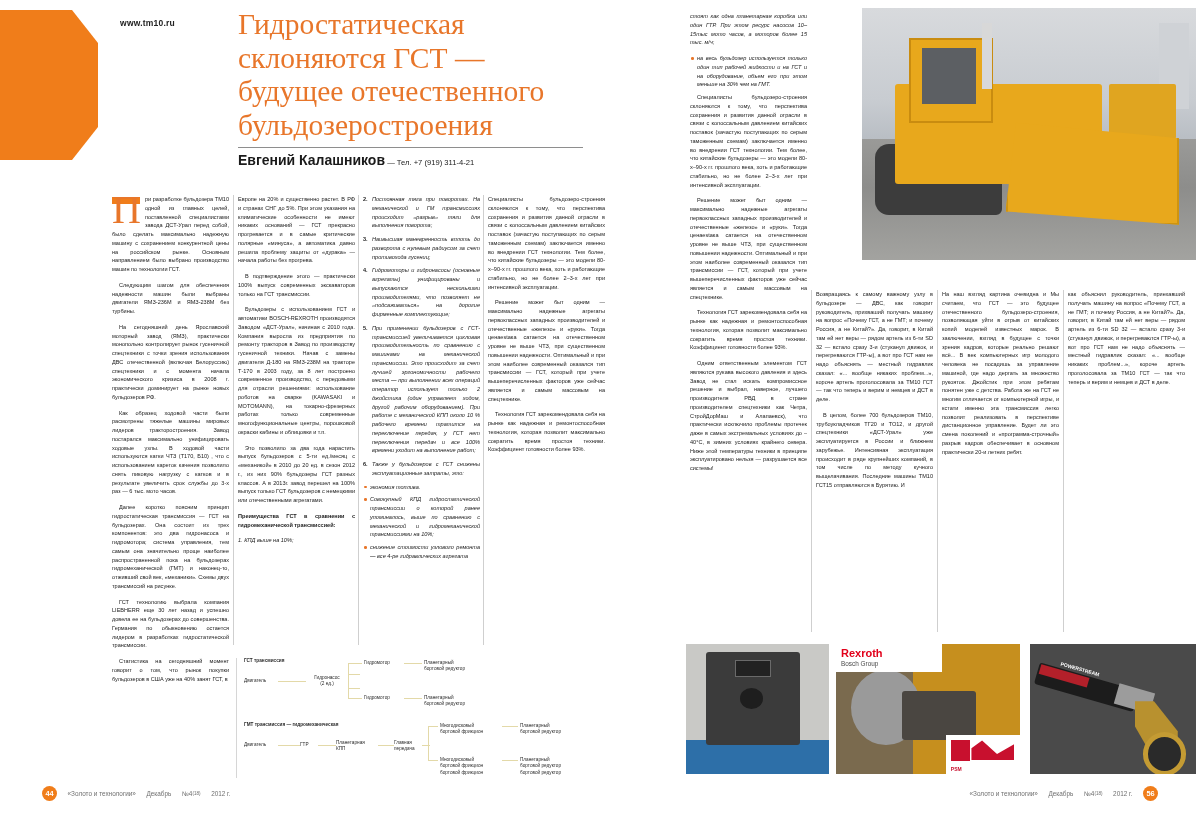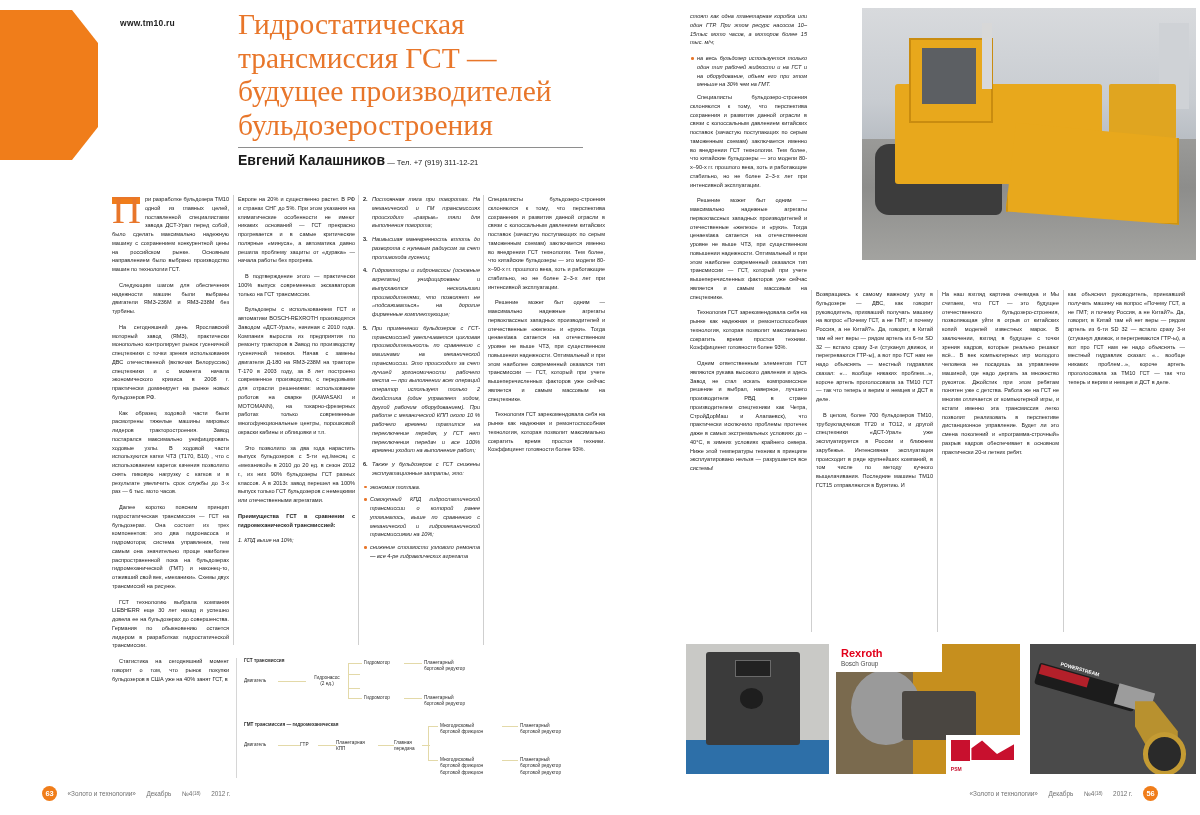--- a/index.html
+++ b/index.html
@@ -190,25 +190,25 @@
 <body>
 
 <div class="spread">
 
   <div class="bleed"></div>
 
   <div class="logo-wrap">
     <div class="logo-url">www.tm10.ru</div>
   </div>
 
-  <div class="headline">Гидростатическая трансмиссия ГСТ — будущее производителей бульдозеростроения</div>
+  <div class="headline">Гидростатическая склоняются ГСТ — будущее отечественного бульдозеростроения</div>
   <div class="byline-rule"></div>
   <div class="byline">
     <b>Евгений Калашников</b>
-    <span>— Тел. +7 (919) 311-12-21</span>
+    <span>— Тел. +7 (919) 311-4-21</span>
   </div>
 
   <div class="lead-bar"></div>
 
   <div class="col" style="left:112px;top:195px;width:117px;height:565px;">
     <p class="noind"><span class="dropcap">П</span><span>ри разработке бульдозера ТМ10 одной из главных целей, поставленной специалистами завода ДСТ-Урал перед собой, было сделать максимально надежную машину с сохранением конкурентной цены на российском рынке. Основным направлением было выбрано производство машин по технологии ГСТ.</span></p>
     <p>Следующим шагом для обеспечения надежности машин были выбраны двигатели ЯМЗ-236М и ЯМЗ-238М без турбины.</p>
     <p>На сегодняшний день Ярославский моторный завод (ЯМЗ), практически монопольно контролирует рынок гусеничной спецтехники с точки зрения использования ДВС отечественной (включая Белоруссию) спецтехники и с момента начала экономического кризиса в 2008 г. практически доминирует на рынке новых бульдозеров РФ.</p>
     <p>Как образец ходовой части были расмотрены тяжелые машины мировых лидеров тракторостроения. Завод постарался максимально унифицировать ходовые узлы. В ходовой части используются катки ЧТЗ (Т170, Б10) , что с использованием кареток качения позволило снять пиковую нагрузку с катков и в результате увеличить срок службы до 3-х раз — 6 тыс. мото часов.</p>
     <p>Далее коротко поясним принцип гидростатическая трансмиссия — ГСТ на бульдозерах. Она состоит из трех компонентов: это два гидронасоса и гидромотора; система управления, тем самым она значительно проще наиболее распространенной пока на бульдозерах гидромеханической (ГМТ) и наконец-то, отживший свой век, «механики». Схемы двух трансмиссий на рисунке.</p>
@@ -387,21 +387,21 @@
     <div class="hs-bg"></div>
     <div class="hs-hose"></div>
     <div class="hs-red"></div>
     <div class="hs-label">POWERSTREAM</div>
     <div class="hs-ferrule"></div>
     <div class="hs-brass"></div>
     <div class="hs-ring"></div>
   </div>
 
   <div class="footer footer-left">
-    <span class="pagenum">63</span>
+    <span class="pagenum">44</span>
     <span class="f-sep"></span>
     <span class="mag">«Золото и технологии»</span>
     <span class="f-sep"></span>
     <span>Декабрь</span>
     <span class="f-sep"></span>
     <span>№4</span><span class="sup">(18)</span>
     <span class="f-sep"></span>
     <span>2012 г.</span>
   </div>
 

